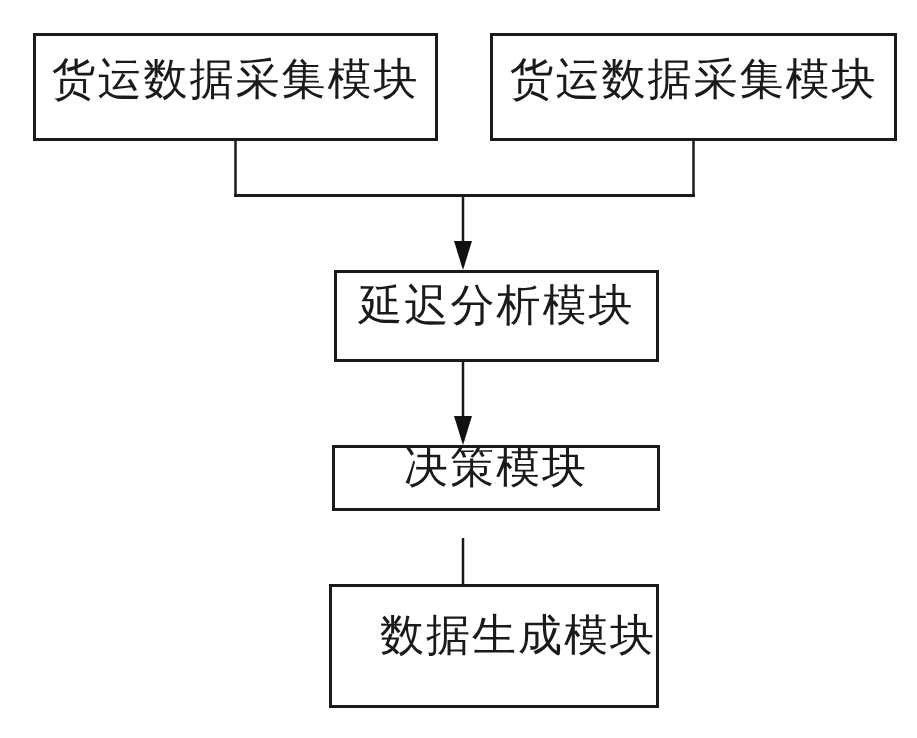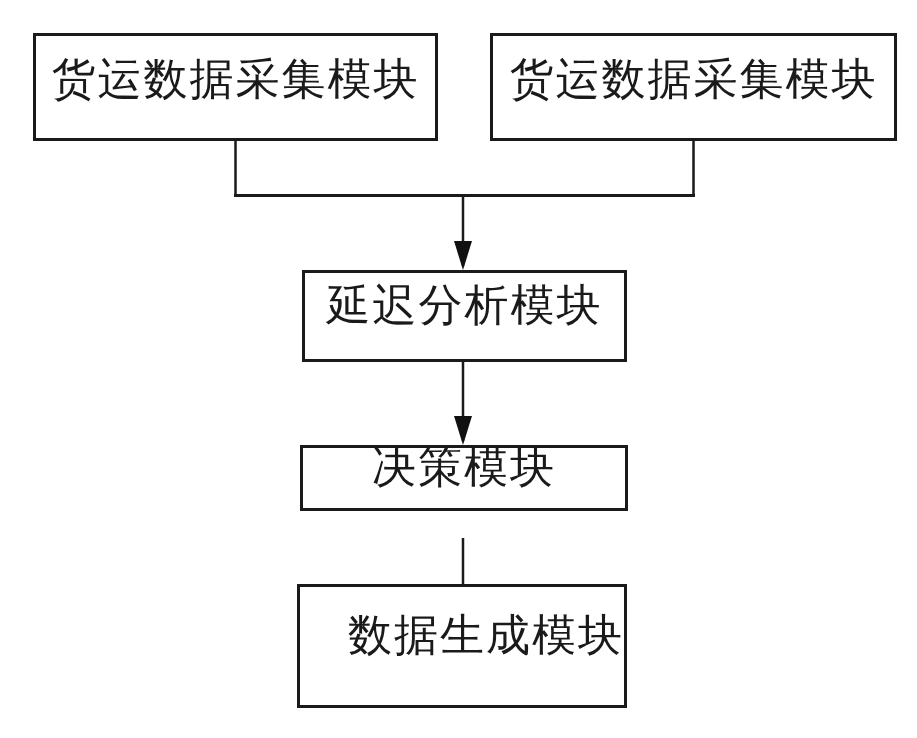--- a/index.html
+++ b/index.html
@@ -33,21 +33,21 @@
     color: #1a1a1a;
   }
   .node-label {
     font-size: 44px;
     letter-spacing: 2px;
     white-space: nowrap;
     line-height: 1;
   }
   
   .node-top { padding-bottom: 14px; }
-  .node-mid { padding-bottom: 20px; }
+  .node-mid { padding-bottom: 20px; margin-left: 32px; }
 
   #node-freight-data-collection { left: 33px;  top: 33px;  width: 405px; height: 108px; }
   #node-delay-data-collection   { left: 490px; top: 33px;  width: 407px; height: 108px; }
   #node-delay-analysis          { left: 302px; top: 270px; width: 325px; height: 92px;  }
   #node-decision                { left: 300px; top: 445px; width: 328px; height: 66px;  }
   #node-data-generation         { left: 297px; top: 584px; width: 330px; height: 124px; justify-content: flex-end;  }
 
   .conn-line {
     stroke: #1a1a1a;
     stroke-width: 2.5;

